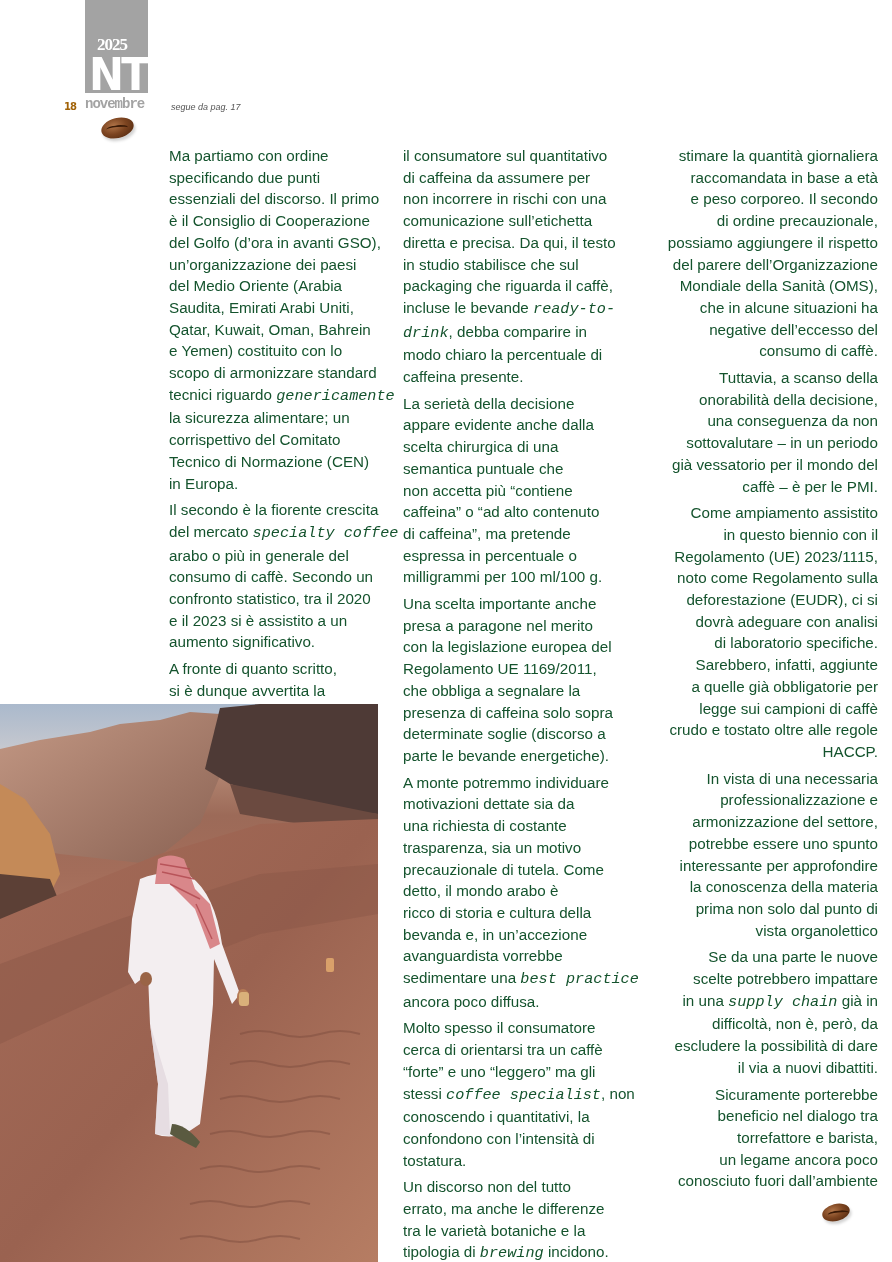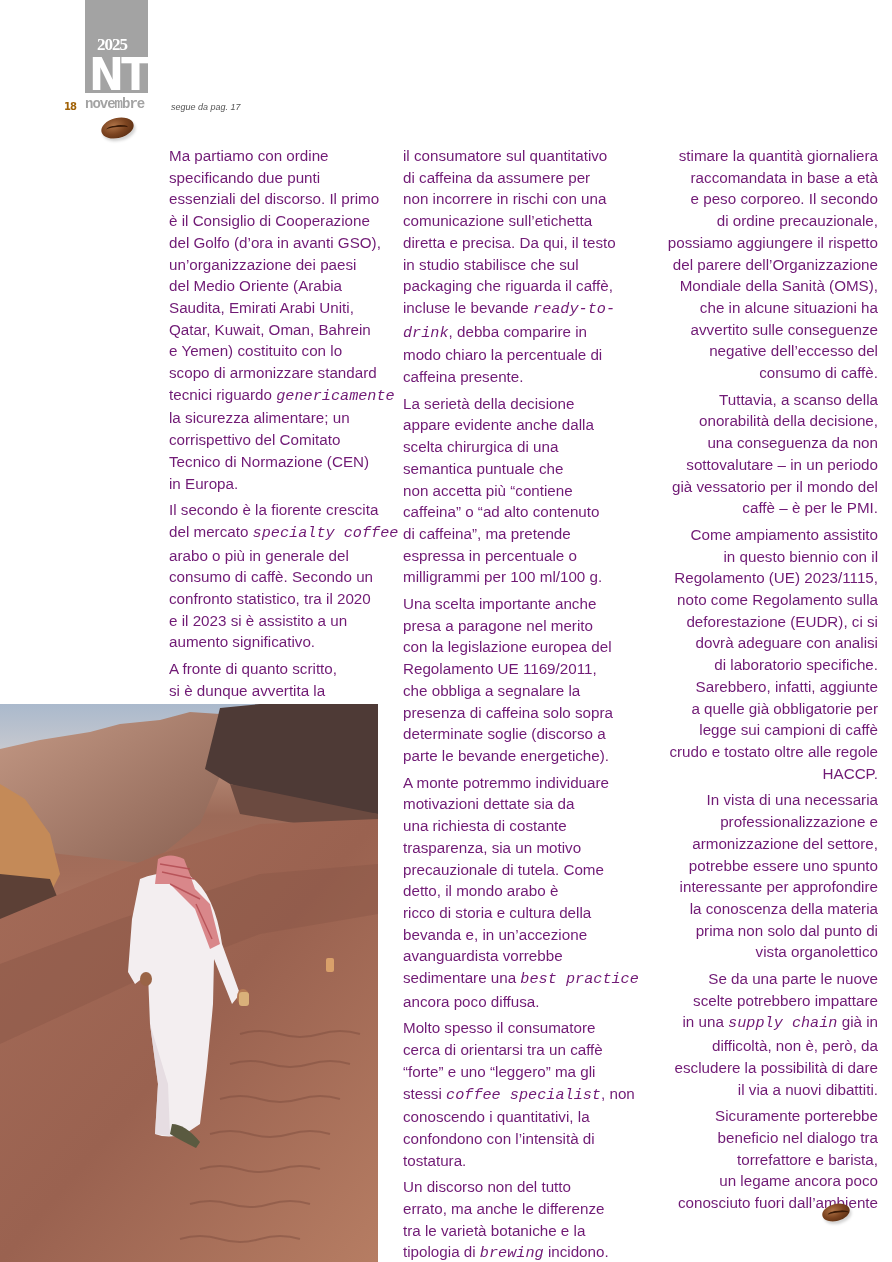--- a/index.html
+++ b/index.html
@@ -48,21 +48,21 @@
   .bean::after {
     content: ""; position: absolute; left: 5px; top: 7px; width: 22px; height: 5px;
     border-top: 2px solid #3a1a06; border-radius: 50%;
     transform: rotate(8deg);
   }
   .bean-top { left: 101px; top: 118px; }
   .bean-end { left: 822px; top: 1204px; width: 28px; height: 17px; }
 
   .col {
     position: absolute; top: 145px;
-    font-size: 15.2px; line-height: 21.7px; color: #701a75;
+    font-size: 15.2px; line-height: 21.7px; color: #14532d;
   }
   .col p { margin: 0 0 5px 0; }
   .col .ln { display: block; white-space: nowrap; }
   .col1 { left: 169px; width: 215px; }
   .col2 { left: 403px; width: 220px; }
   .col3 { left: 638px; width: 240px; text-align: right; }
   em { font-style: italic; font-family: Liberation Mono, monospace; }
 
   .photo {
     position: absolute; left: 0; top: 704px; width: 378px; height: 558px;
@@ -248,21 +248,20 @@
 <div class="col col3">
   <p>
     <span class="ln">stimare la quantità giornaliera</span>
     <span class="ln">raccomandata in base a età</span>
     <span class="ln">e peso corporeo. Il secondo</span>
     <span class="ln">di ordine precauzionale,</span>
     <span class="ln">possiamo aggiungere il rispetto</span>
     <span class="ln">del parere dell’Organizzazione</span>
     <span class="ln">Mondiale della Sanità (OMS),</span>
     <span class="ln">che in alcune situazioni ha</span>
-    <span class="ln">avvertito sulle conseguenze</span>
     <span class="ln">negative dell’eccesso del</span>
     <span class="ln">consumo di caffè.</span>
   </p>
   <p>
     <span class="ln">Tuttavia, a scanso della</span>
     <span class="ln">onorabilità della decisione,</span>
     <span class="ln">una conseguenza da non</span>
     <span class="ln">sottovalutare – in un periodo</span>
     <span class="ln">già vessatorio per il mondo del</span>
     <span class="ln">caffè – è per le PMI.</span>

